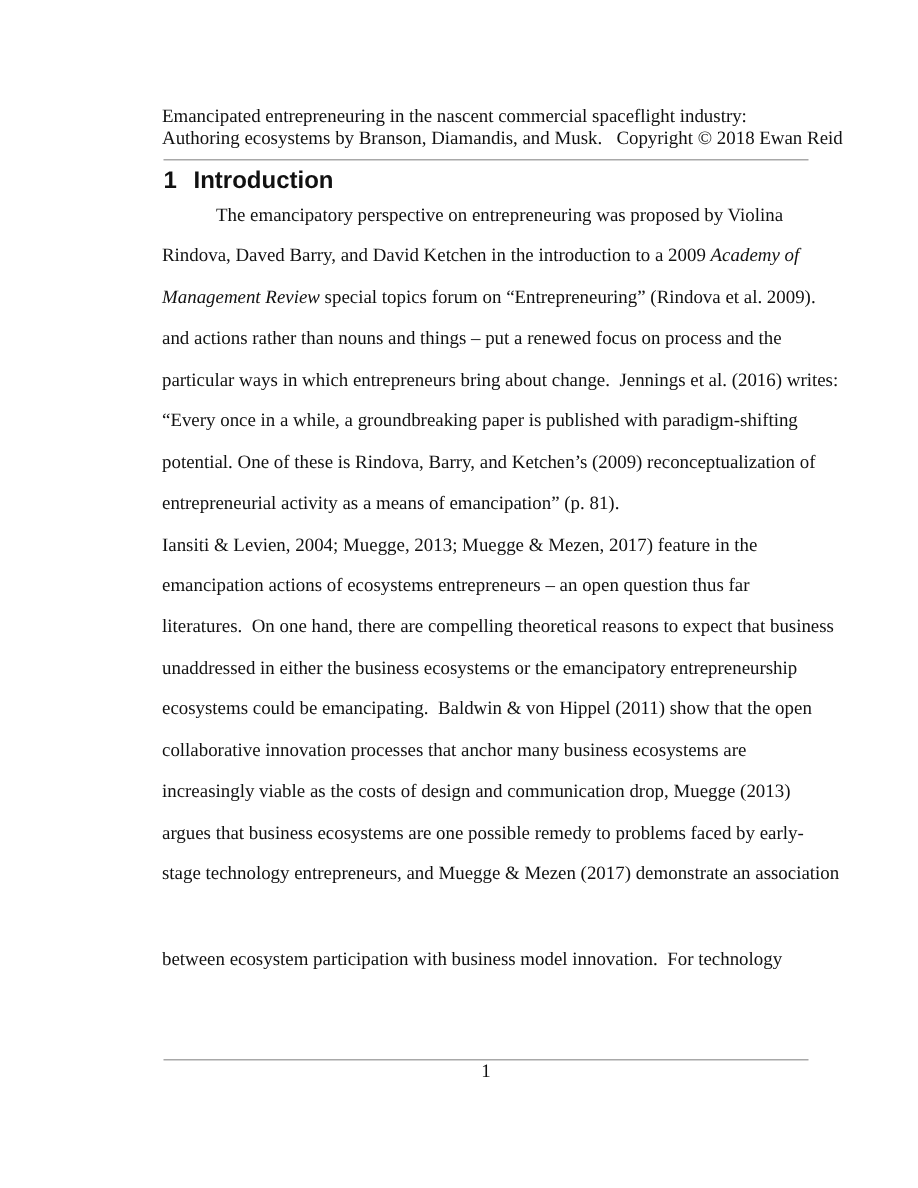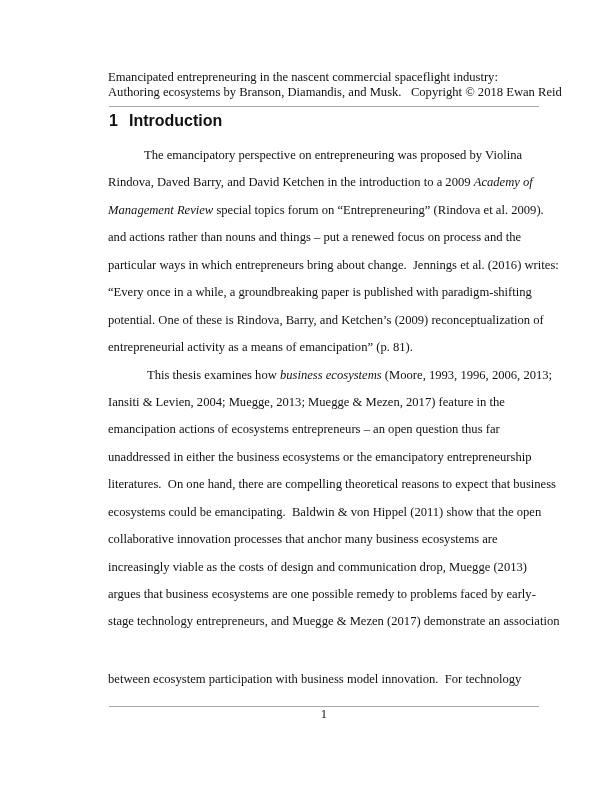--- a/index.html
+++ b/index.html
@@ -10,21 +10,21 @@
   .header div { white-space: nowrap; }
   .rule { position: absolute; left: 109px; width: 430px; height: 1px; background: #a8a8a8; }
   .rule.top { top: 106px; }
   .rule.bottom { top: 706px; }
   .heading { position: absolute; left: 109px; top: 112px;
     font-family: "Liberation Sans", sans-serif; font-weight: bold; font-size: 16px; color: #111; white-space: nowrap; }
   .heading .num { display: inline-block; width: 20px; }
   .body { position: absolute; left: 108px; top: 133px; width: 440px;
     font-family: "Liberation Serif", serif; font-size: 12.6px; color: #111; }
   .line { height: 27.45px; line-height: 20px; white-space: nowrap; }
-  .line.indent { padding-left: 36px; margin-top: 12px; }
+  .line.indent { padding-left: 36px; }
   .line.indent2 { padding-left: 39px; }
   i { font-style: italic; }
   .pagenum { position: absolute; left: 0; width: 648px; top: 707px; text-align: center;
     font-family: "Liberation Serif", serif; font-size: 12.6px; color: #111; }
 </style>
 </head>
 <body>
 
 <div class="page">
   <div class="header">
@@ -41,25 +41,24 @@
 
     <div class="line indent"><span>The emancipatory perspective on entrepreneuring was proposed by Violina</span></div>
     <div class="line"><span>Rindova, Daved Barry, and David Ketchen in the introduction to a 2009 </span><i>Academy of</i></div>
     <div class="line"><i>Management Review</i><span> special topics forum on “Entrepreneuring” (Rindova et al. 2009).</span></div>
     <div class="line"><span>and actions rather than nouns and things – put a renewed focus on process and the</span></div>
     <div class="line" style="white-space: pre;"><span>particular ways in which entrepreneurs bring about change.  Jennings et al. (2016) writes:</span></div>
     <div class="line"><span>“Every once in a while, a groundbreaking paper is published with paradigm-shifting</span></div>
     <div class="line"><span>potential. One of these is Rindova, Barry, and Ketchen’s (2009) reconceptualization of</span></div>
     <div class="line"><span>entrepreneurial activity as a means of emancipation” (p. 81).</span></div>
 
-    <div class="line indent2"><span>This thesis examines how </span><i>business ecosystems</i><span> (Moore, 1993, 1996, 2006, 2013;</span></div>
     <div class="line"><span>Iansiti &amp; Levien, 2004; Muegge, 2013; Muegge &amp; Mezen, 2017) feature in the</span></div>
     <div class="line"><span>emancipation actions of ecosystems entrepreneurs – an open question thus far</span></div>
+    <div class="line" style="white-space: pre;"><span>literatures.  On one hand, there are compelling theoretical reasons to expect that business</span></div>
     <div class="line"><span>unaddressed in either the business ecosystems or the emancipatory entrepreneurship</span></div>
-    <div class="line" style="white-space: pre;"><span>literatures.  On one hand, there are compelling theoretical reasons to expect that business</span></div>
     <div class="line" style="white-space: pre; font-family: Liberation Serif, serif;"><span>ecosystems could be emancipating.  Baldwin &amp; von Hippel (2011) show that the open</span></div>
     <div class="line"><span>collaborative innovation processes that anchor many business ecosystems are</span></div>
     <div class="line"><span>increasingly viable as the costs of design and communication drop, Muegge (2013)</span></div>
     <div class="line"><span>argues that business ecosystems are one possible remedy to problems faced by early-</span></div>
     <div class="line"><span>stage technology entrepreneurs, and Muegge &amp; Mezen (2017) demonstrate an association</span></div>
     <div class="line" style="white-space: pre; margin-top: 30px;"><span>between ecosystem participation with business model innovation.  For technology</span></div>
   </div>
 
   <div class="rule bottom"></div>
   <div class="pagenum">1</div>

